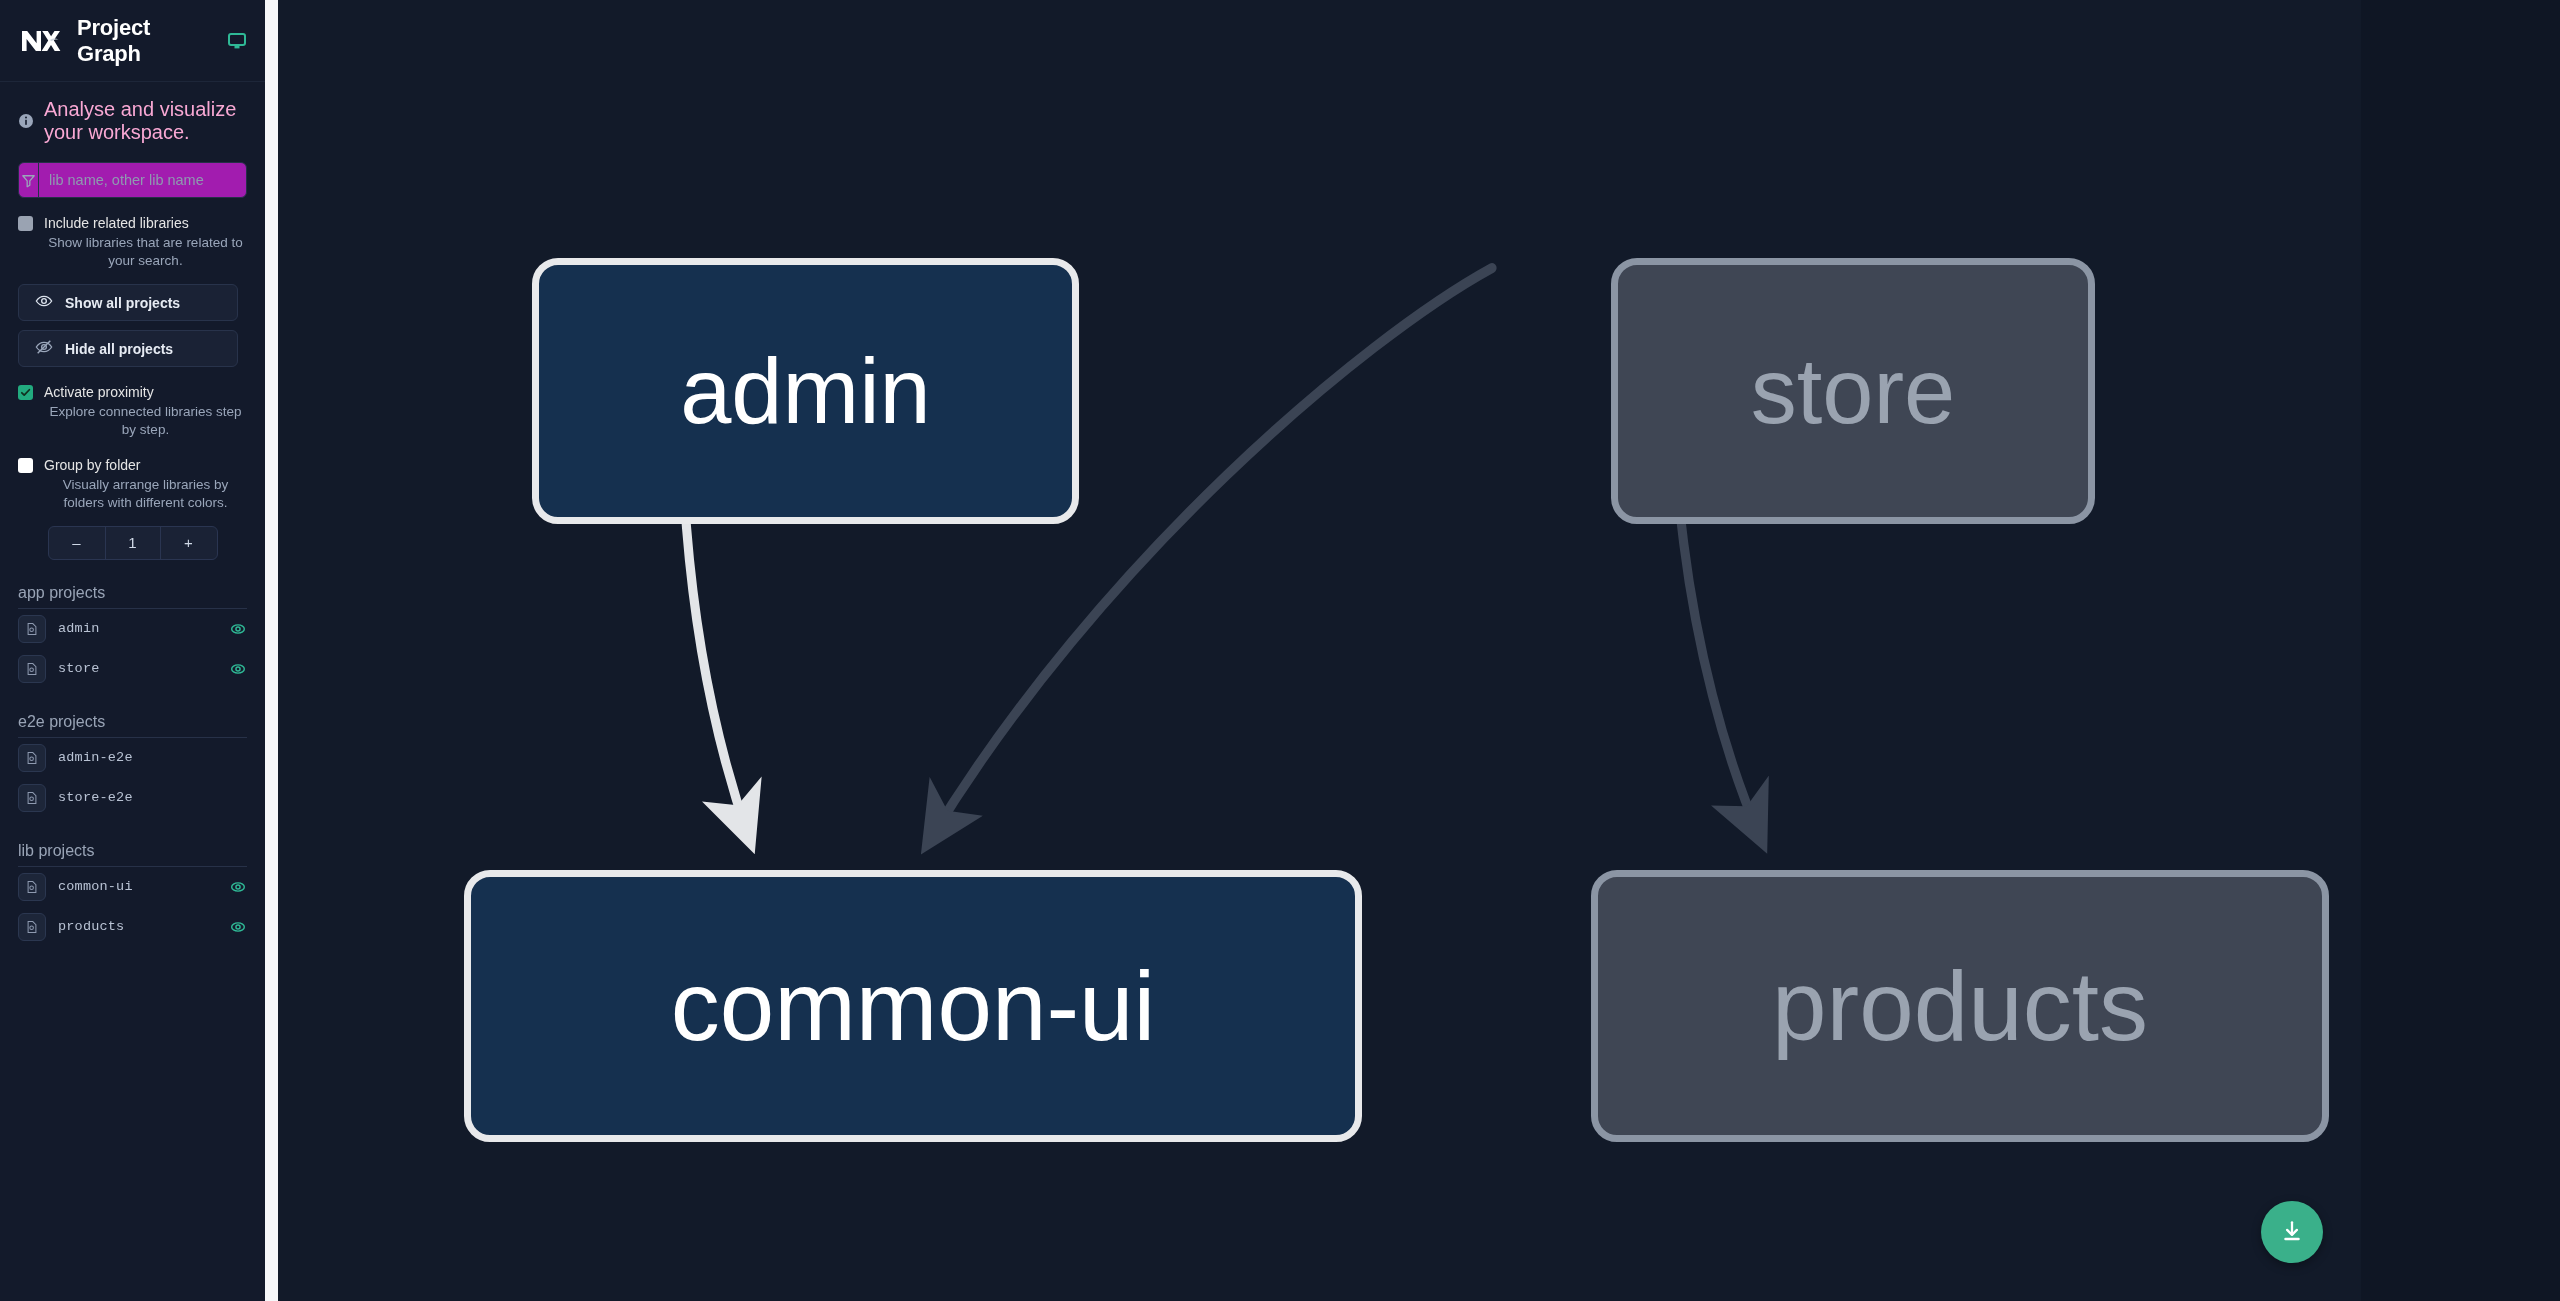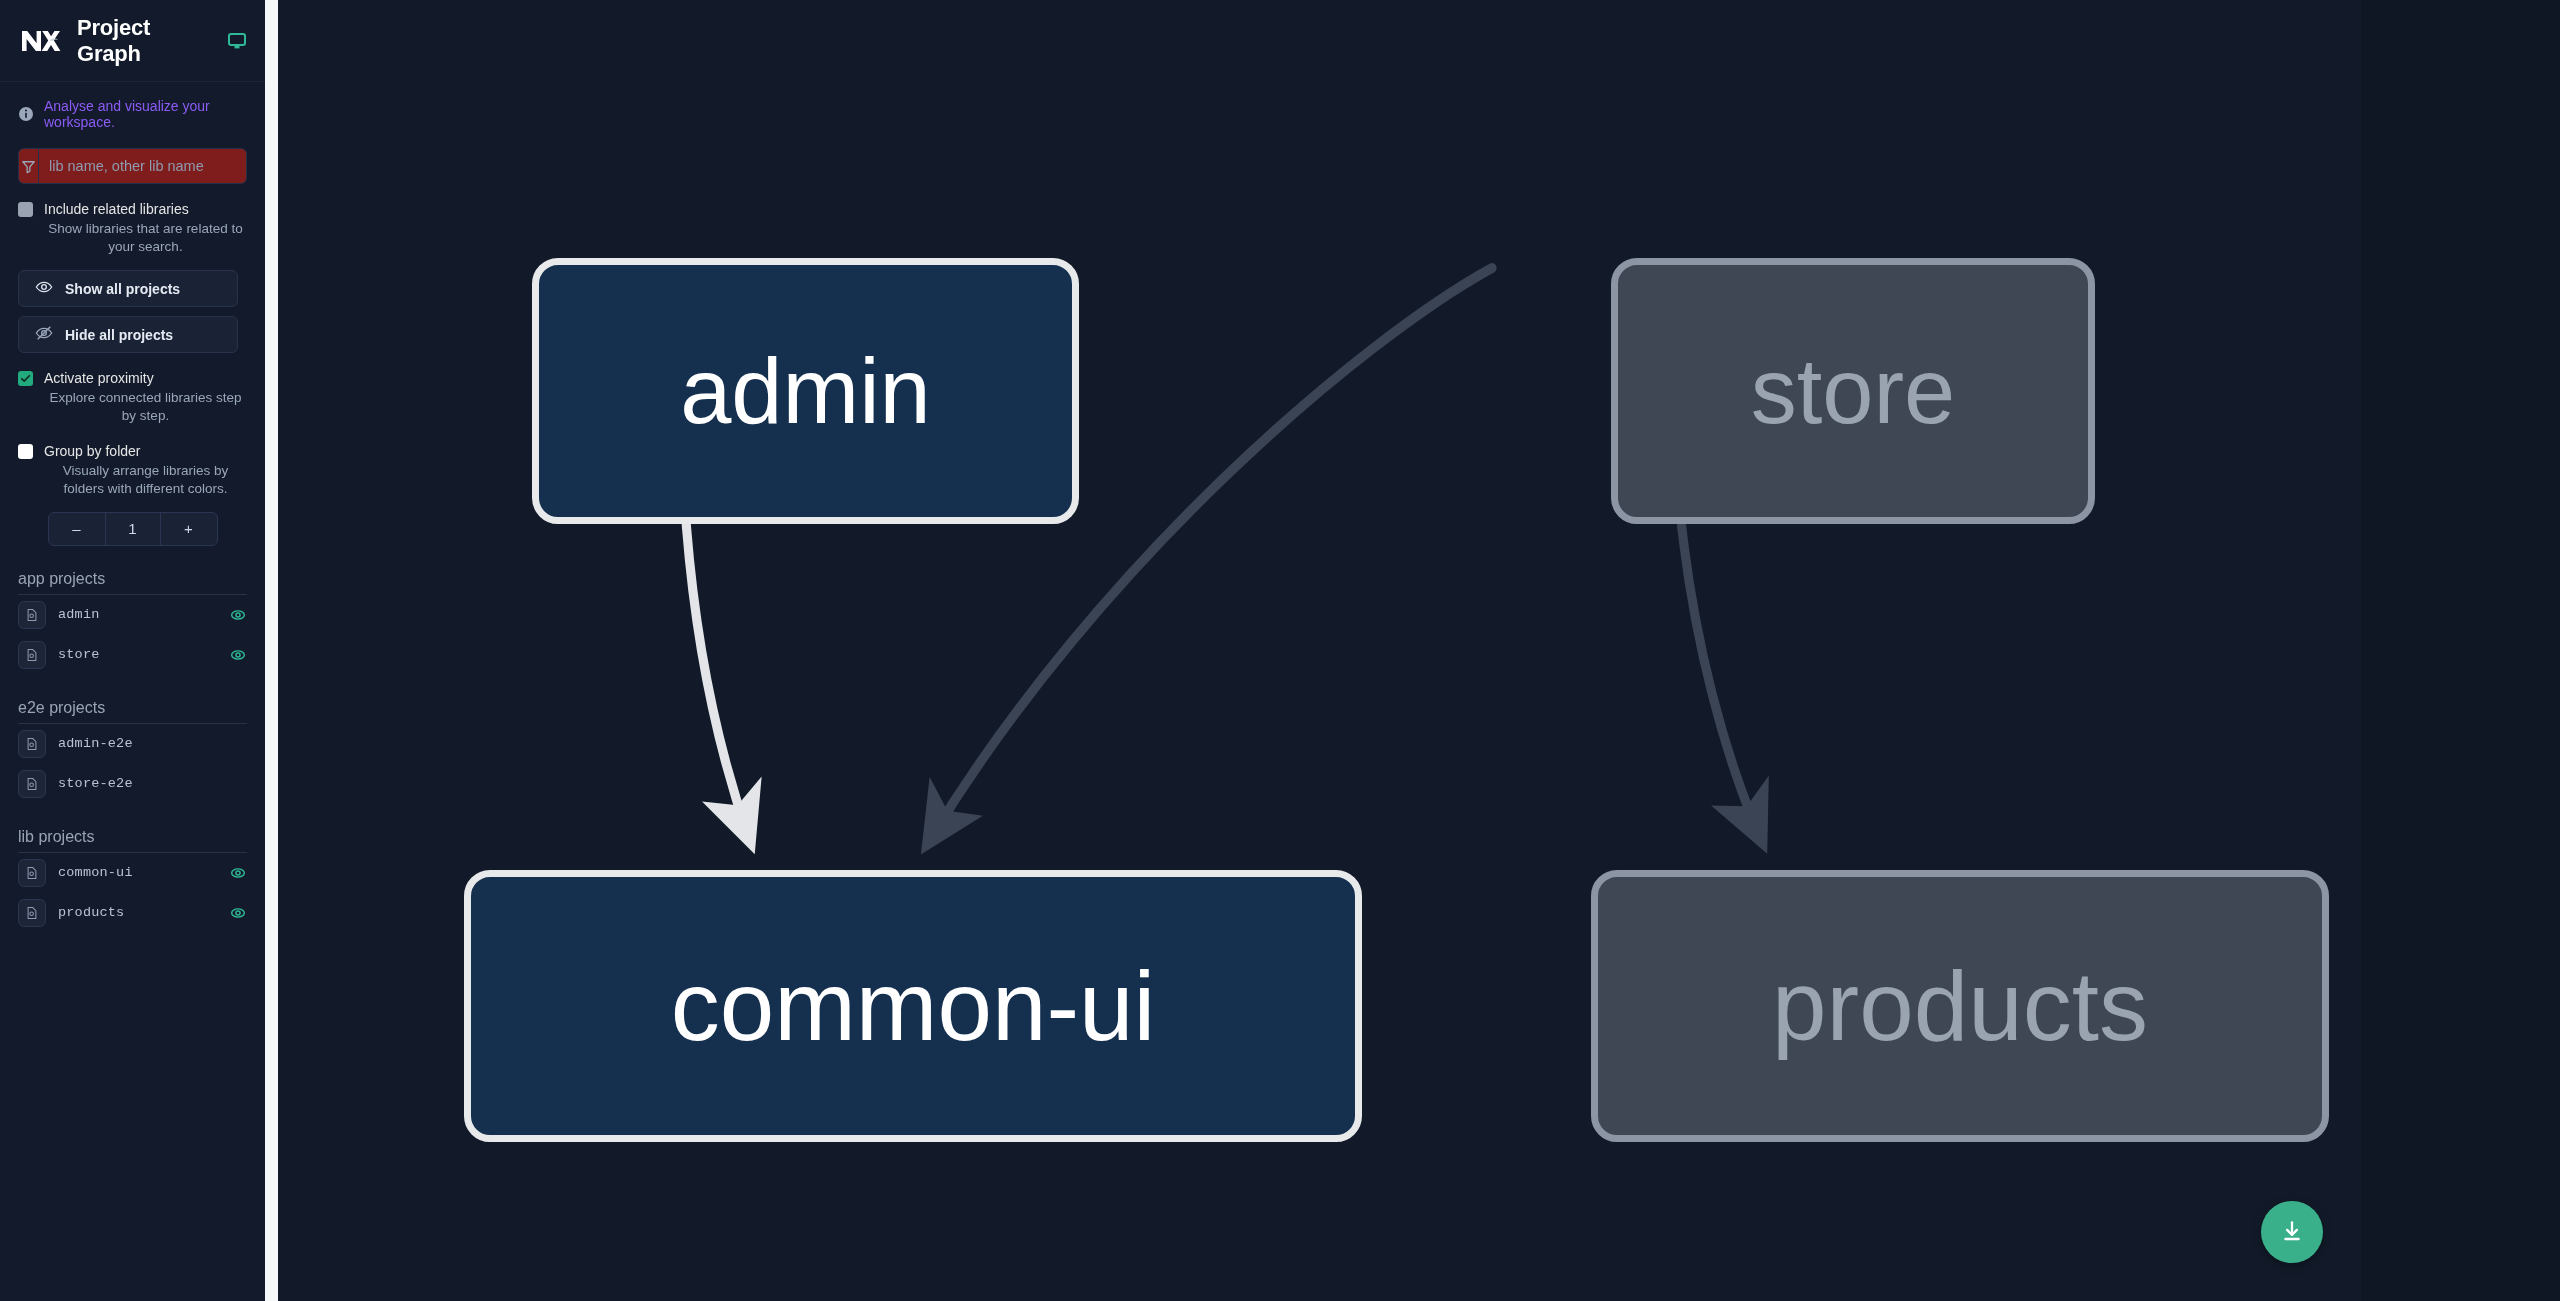--- a/index.html
+++ b/index.html
@@ -32,27 +32,27 @@
     color: #ffffff; font-size: 22px; font-weight: 700;
     margin-left: 15px; letter-spacing: -0.2px;
   }
   .monitor-icon { margin-left: 16px; width: 20px; height: 20px; display:block; }
 
   .tagline-row {
     display: flex; align-items: center; gap: 10px;
     padding: 16px 18px 14px 18px;
   }
   .info-icon { width: 16px; height: 16px; flex: 0 0 16px; }
-  .tagline-text { color: #8b5cf6; font-size: 14px; }
+  .tagline-text { color: #f9a8d4; font-size: 20px; }
 
   .filter-wrap { padding: 4px 18px 0 18px; }
   .filter-box {
     display: flex; align-items: center;
     height: 36px;
-    background: #7f1d1d;
+    background: #a21caf;
     border: 1px solid #253048;
     border-radius: 6px;
     overflow: hidden;
   }
   .filter-icon-cell {
     width: 36px; height: 100%;
     display: flex; align-items: center; justify-content: center;
     border-right: 1px solid #253048;
   }
   .filter-input {

